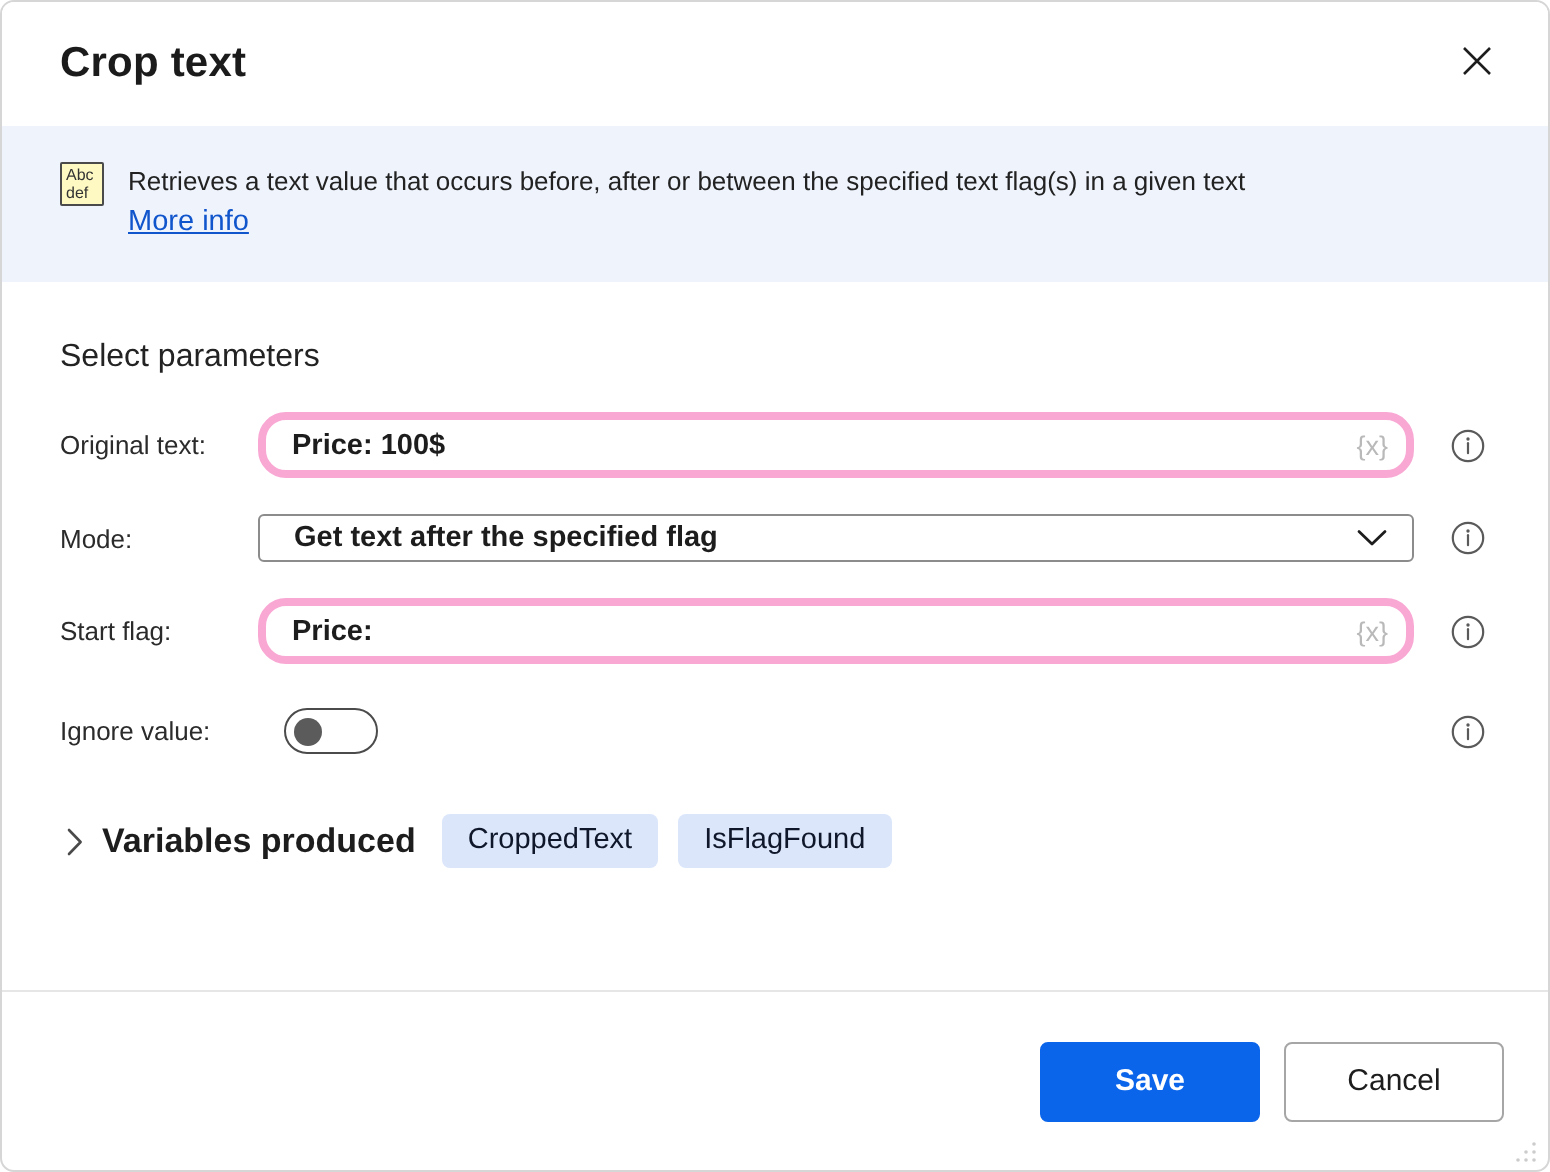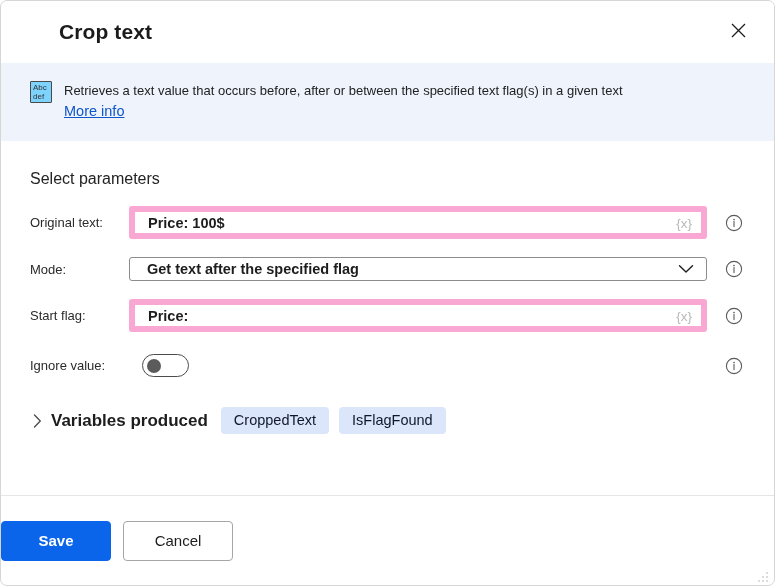--- a/index.html
+++ b/index.html
@@ -30,21 +30,20 @@
 
   
   .titlebar {
     height: 62px;
     flex: 0 0 62px;
     display: flex;
     align-items: center;
     padding: 0 14px 0 29px;
     box-sizing: border-box;
     background: #ffffff;
-    margin-left: 29px;
   }
   .title {
     font-size: 21px;
     font-weight: bold;
     color: #1b1b1b;
     letter-spacing: 0.1px;
     flex: 1 1 auto;
   }
   .close-btn {
     width: 44px;
@@ -69,21 +68,21 @@
   }
   .banner-icon {
     width: 22px;
     height: 22px;
     flex: 0 0 22px;
     margin-top: 1px;
     margin-right: 12px;
     border: 1px solid #4a4a4a;
     box-sizing: border-box;
     border-radius: 1px;
-    background: #7dd3fc;
+    background: #fef9c3;
     display: flex;
     flex-direction: column;
     justify-content: center;
     align-items: flex-start;
     padding-left: 2px;
     line-height: 9px;
     font-size: 8px;
     color: #333333;
     font-family: "Liberation Sans", sans-serif;
   }
@@ -129,22 +128,22 @@
     color: #2b2b2b;
     padding-right: 6px;
     box-sizing: border-box;
   }
 
   .field {
     position: relative;
     flex: 1 1 auto;
     height: 33px;
     box-sizing: border-box;
-    border: 6px solid #f9a8d4;
-    border-radius: 3px;
+    border: 4px solid #f9a8d4;
+    border-radius: 14px;
     background: #ffffff;
     display: flex;
     align-items: center;
     padding: 0 48px 0 13px;
     font-size: 14.5px;
     color: #1d1d1d;
     font-weight: bold;
     cursor: text;
     max-width: 578px;
   }
@@ -254,21 +253,21 @@
     cursor: pointer;
     white-space: nowrap;
   }
 
   
   .footer {
     flex: 0 0 90px;
     border-top: 1px solid #e6e6e6;
     display: flex;
     align-items: center;
-    justify-content: flex-start;
+    justify-content: flex-end;
     padding: 0 22px 0 0;
     box-sizing: border-box;
     position: relative;
   }
   .btn {
     height: 40px;
     min-width: 110px;
     font-size: 15px;
     border-radius: 4px;
     display: flex;

